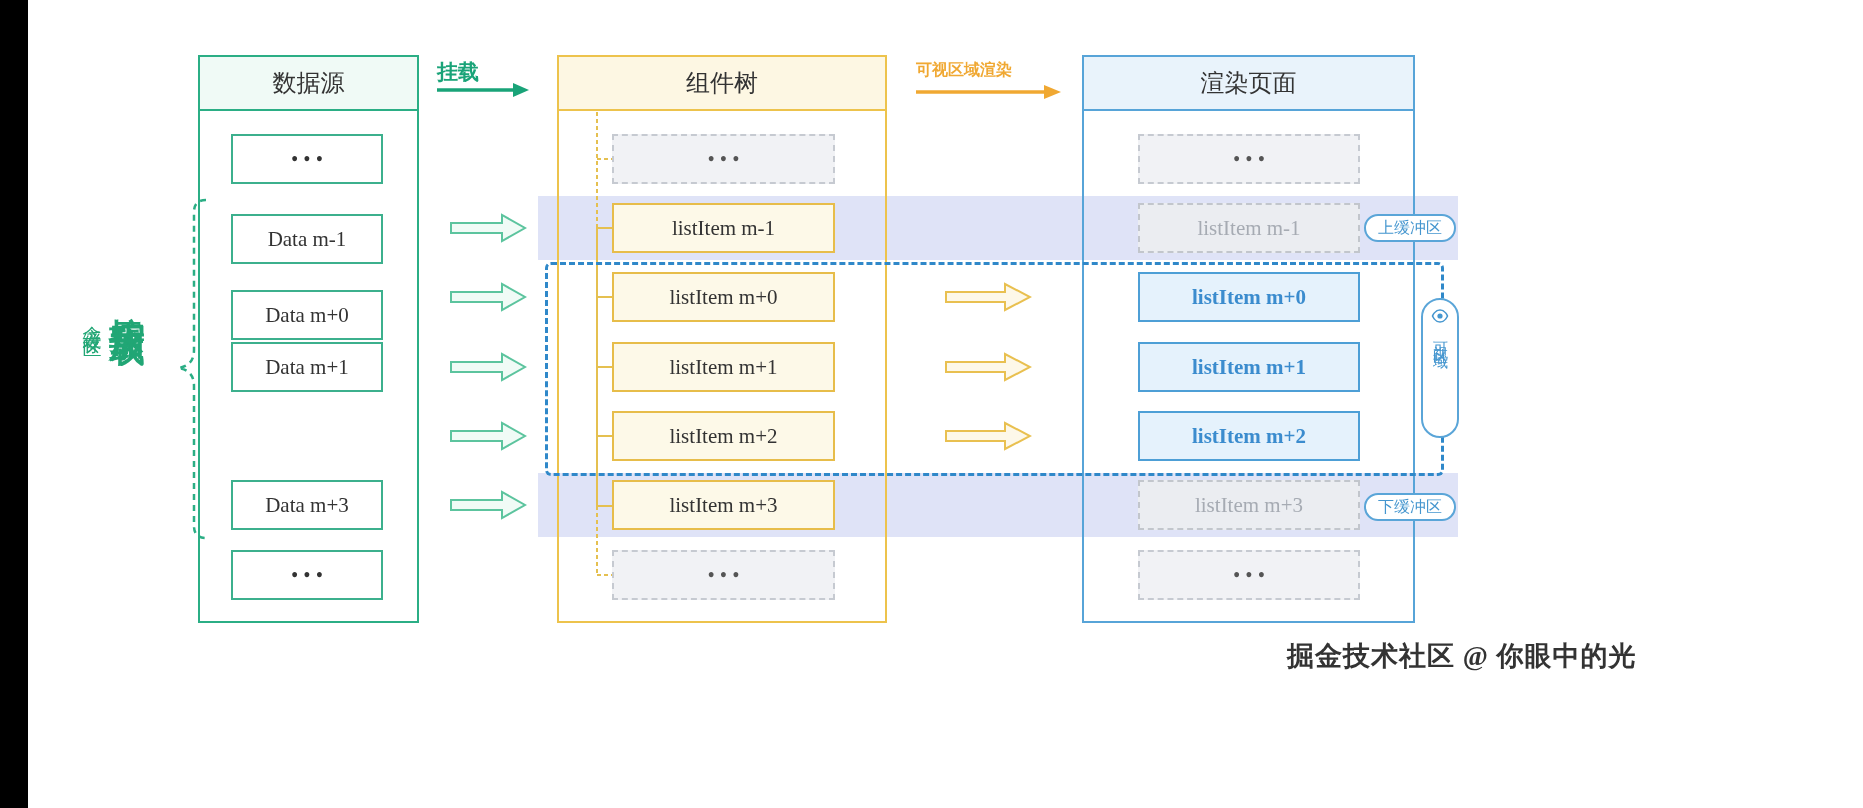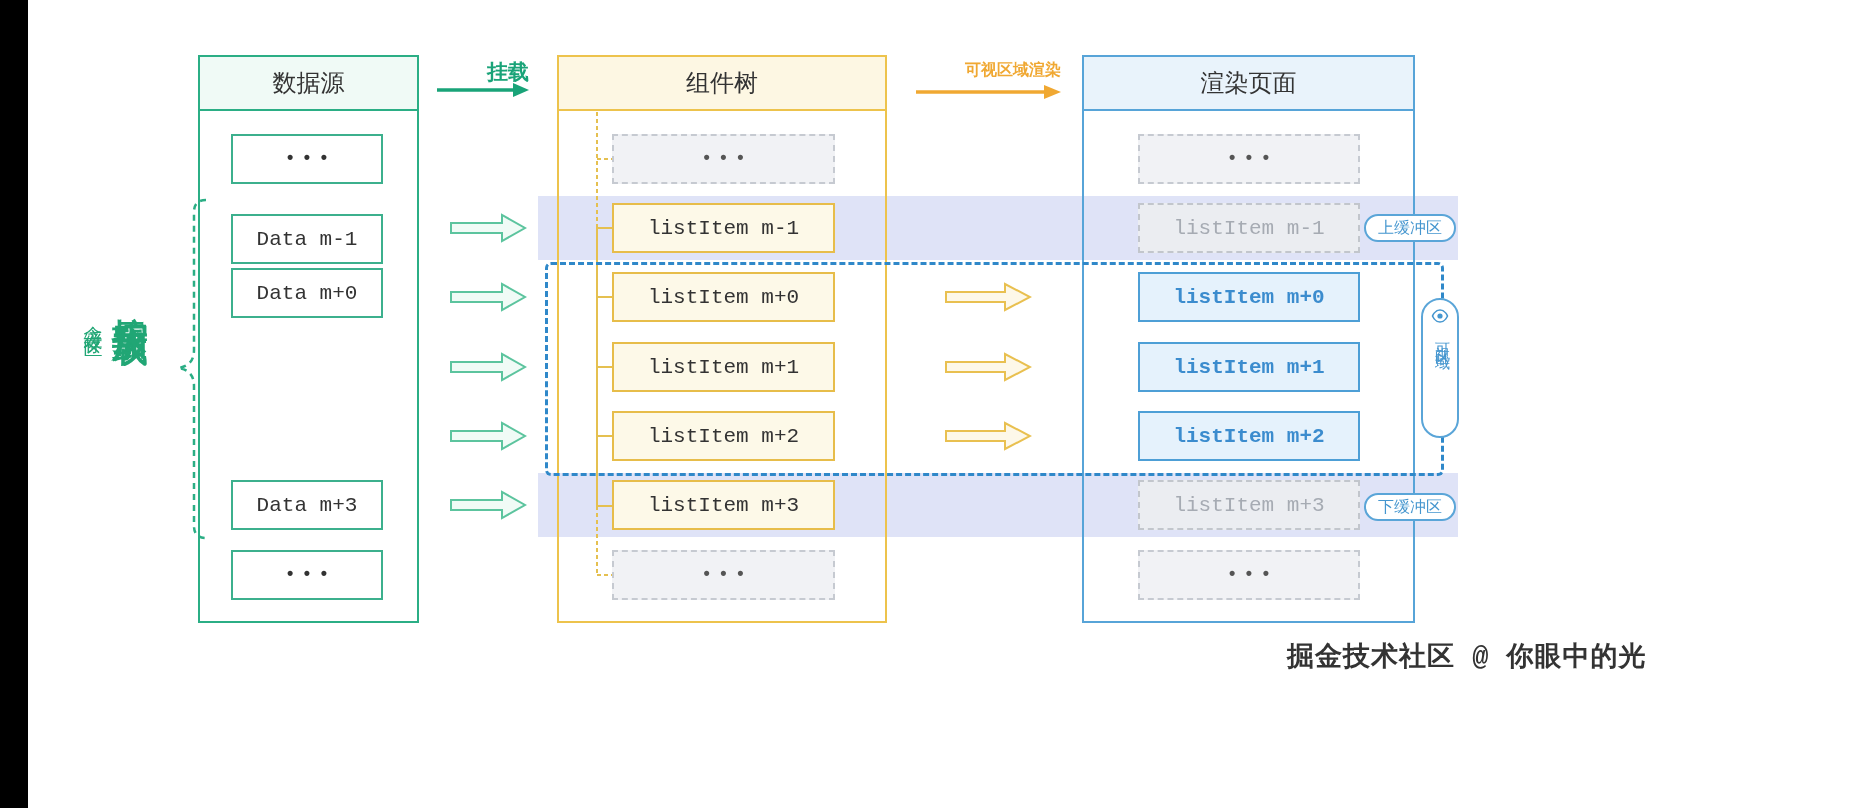--- a/index.html
+++ b/index.html
@@ -1,19 +1,19 @@
 <!DOCTYPE html>
 <html><head>
 <meta charset="utf-8">
 <style>
   html, body { margin: 0; padding: 0; background: #ffffff; }
   #canvas {
     position: relative; width: 1863px; height: 808px;
     background: #ffffff; overflow: hidden;
-    font-family: Liberation Mono, monospace;
+    font-family: Liberation Serif, serif;
   }
   .left-strip { position: absolute; left: 0; top: 0; width: 28px; height: 808px; background: #000; z-index: 10; }
 
   
   .band { position: absolute; left: 538px; width: 920px; height: 64px; background: #dfe3f7; z-index: 1; }
   .band.upper { top: 196px; }
   .band.lower { top: 473px; }
 
   
   .col { position: absolute; top: 55px; height: 568px; box-sizing: border-box; border: 2px solid; background: transparent; z-index: 2; }
@@ -47,21 +47,21 @@
     border-radius: 16px; color: #4596cf; font-size: 16px; display: flex; align-items: center;
     justify-content: center; box-sizing: border-box; z-index: 5; }
   .pill.upper { left: 1364px; top: 214px; }
   .pill.lower { left: 1364px; top: 493px; }
   .vpill { position: absolute; left: 1421px; top: 298px; width: 38px; height: 140px; background: #fff;
     border: 2px solid #5aa5d8; border-radius: 20px; box-sizing: border-box; z-index: 5;
     display: flex; flex-direction: column; align-items: center; padding-top: 9px; gap: 3px; }
   .vtext { writing-mode: vertical-rl; font-size: 15px; color: #4596cf; letter-spacing: 4px; font-weight: 500; }
 
   
-  .flow-label { position: absolute; text-align: right; font-weight: bold; z-index: 5; }
+  .flow-label { position: absolute; text-align: left; font-weight: bold; z-index: 5; }
   .flow-label.mount { left: 437px; top: 58px; width: 92px; font-size: 21px; color: #19a378; }
   .flow-label.render { left: 916px; top: 60px; width: 145px; font-size: 16px; color: #f0a832; }
   .flow-arrow { position: absolute; z-index: 5; }
 
   
   .row-arrow { position: absolute; z-index: 5; line-height: 0; }
 
   
   .load-text { position: absolute; left: 102px; top: 288px; writing-mode: vertical-rl;
     font-size: 36px; font-weight: bold; color: #21a675; letter-spacing: 4px; z-index: 2; }
@@ -83,21 +83,22 @@
   <div class="left-strip"></div>
 
   <div class="band upper"></div>
   <div class="band lower"></div>
 
   <div class="col col-source">
     <div class="col-header">数据源</div>
   </div>
   <div class="item src-item dots" style="top:134px">•••</div>
   <div class="item src-item" style="top:214px">Data m-1</div>
-  <div class="item src-item" style="top:268px">Data m+0</div>
+  <div class="item src-item" style="top:290px">Data m+0</div>
+  <div class="item src-item" style="top:342px">Data m+1</div>
   <div class="item src-item" style="top:480px">Data m+3</div>
   <div class="item src-item dots" style="top:550px">•••</div>
 
   <div class="col col-tree">
     <div class="col-header">组件树</div>
   </div>
 
   <div class="tree-connector">
     <svg width="25" height="470" viewBox="0 0 25 470">
       <line x1="5" y1="2" x2="5" y2="118" stroke="#e5c050" stroke-width="2" stroke-dasharray="4 3"></line>

